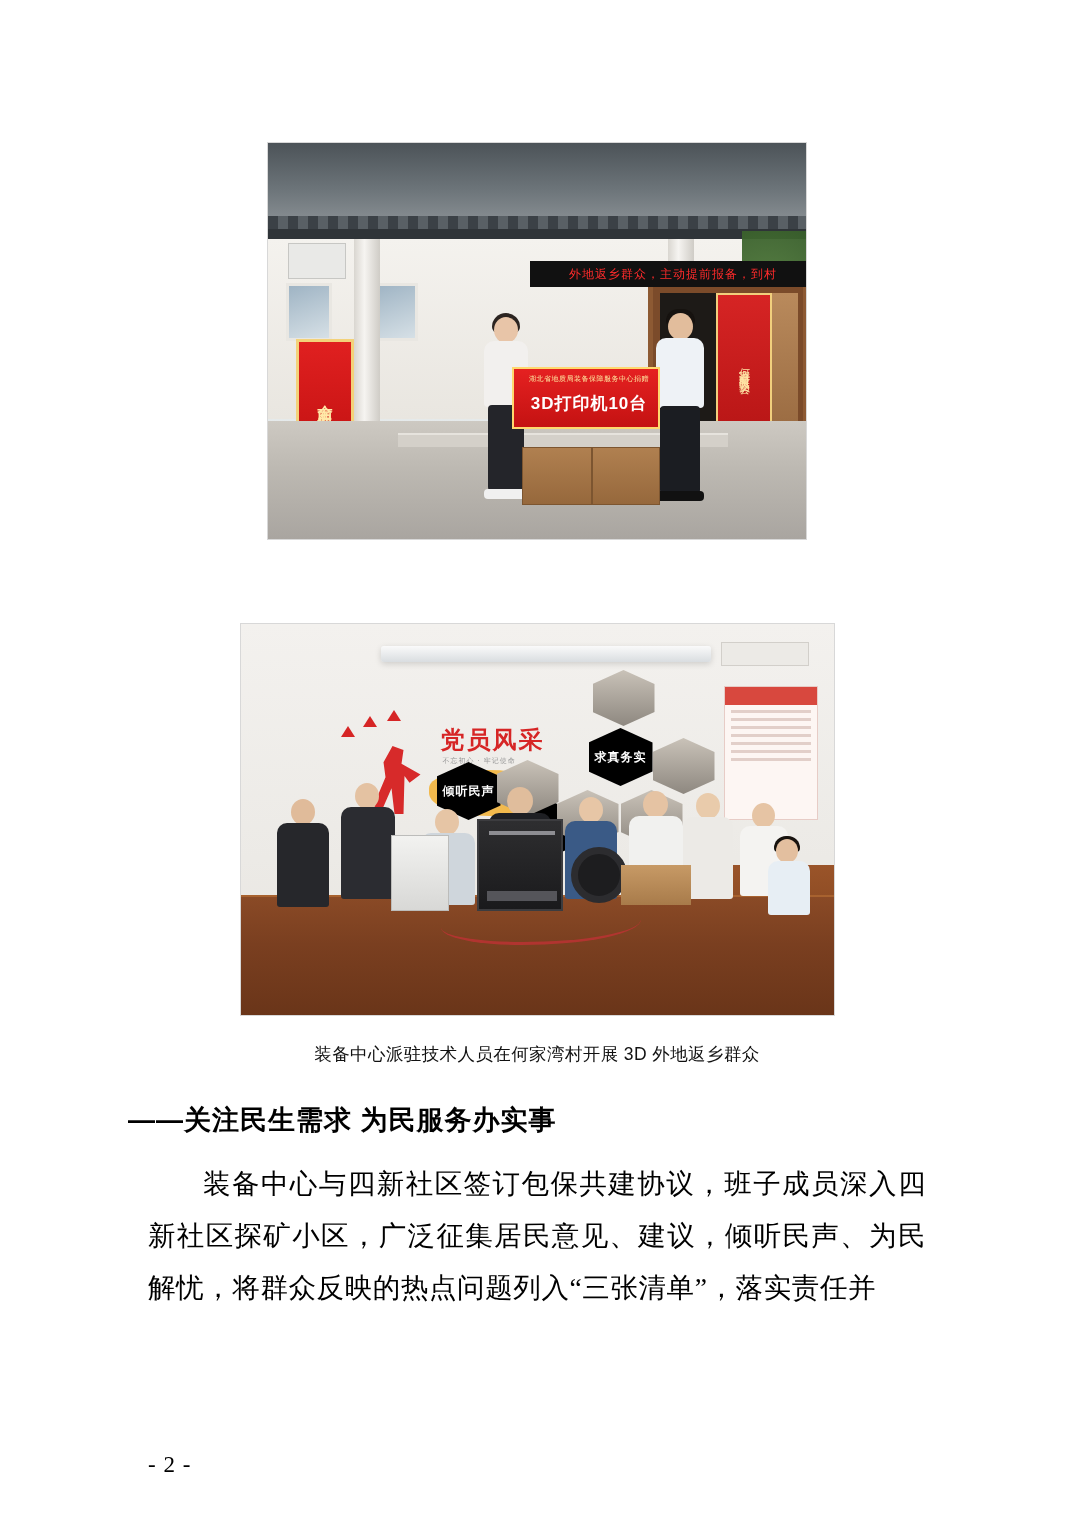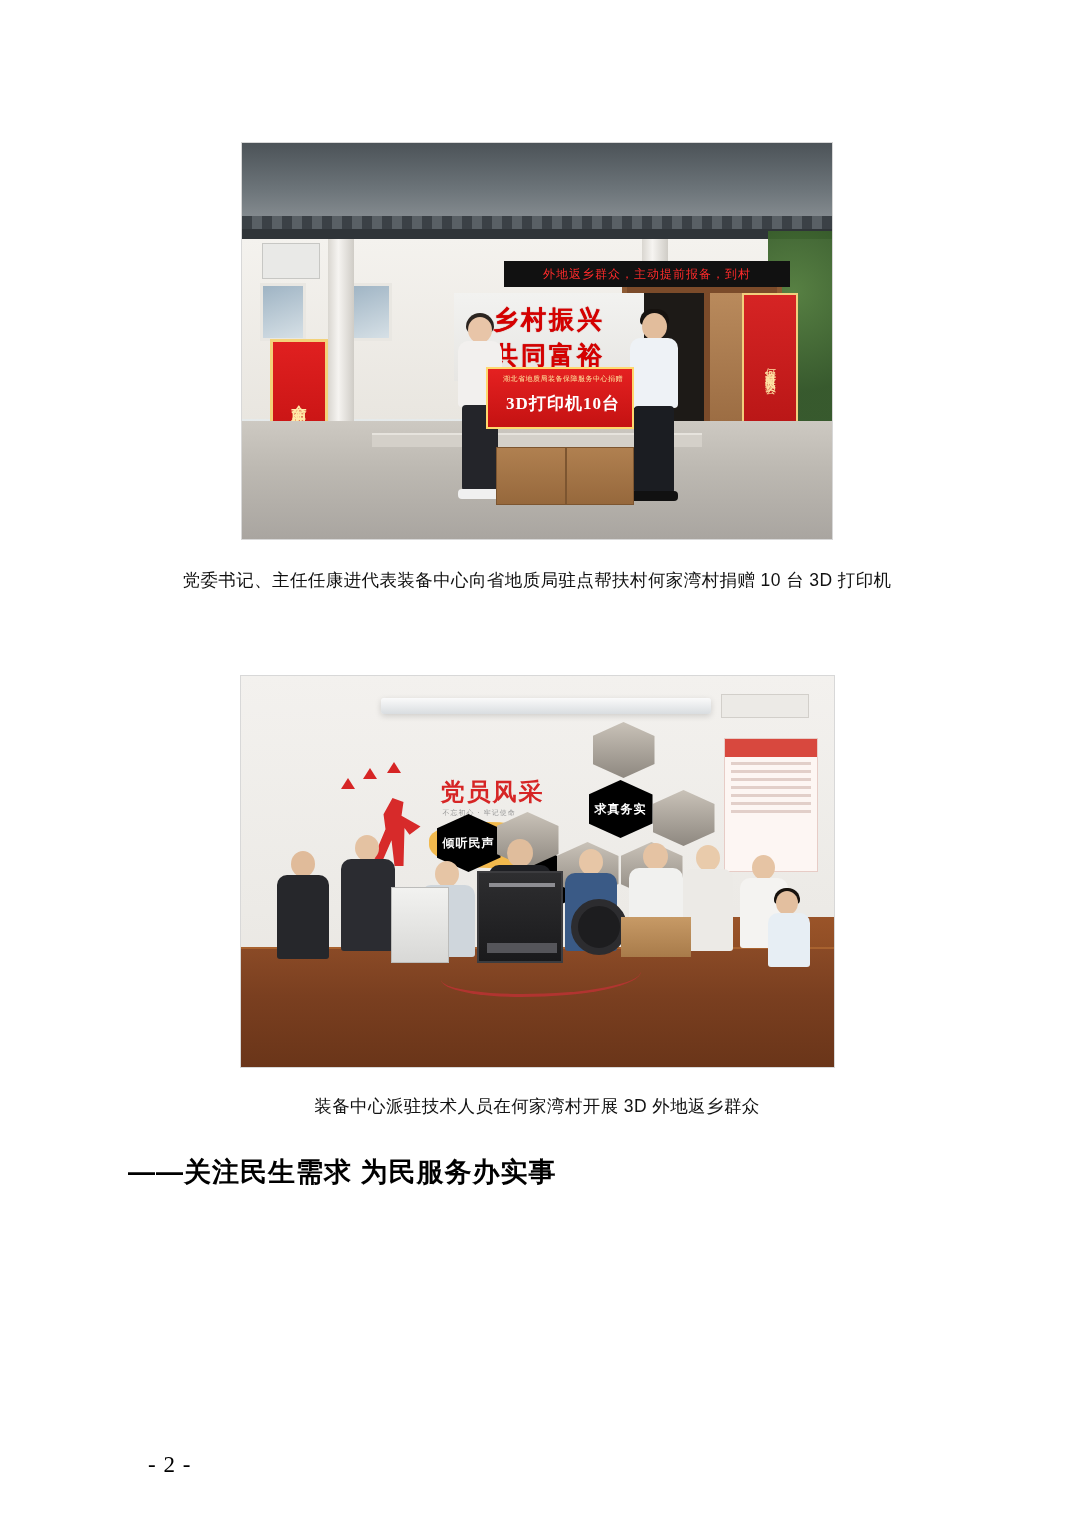--- a/index.html
+++ b/index.html
@@ -32,21 +32,21 @@
   .fig2-wrap { padding-top: 83px; }
 
   .photo {
     position: relative;
     overflow: hidden;
     margin: 0 auto;
     border: 1px solid #d8d8d8;
     box-sizing: border-box;
   }
   .photo-1 {
-    width: 592px;
+    width: 540px;
     height: 398px;
   }
   .photo-2 {
     width: 595px;
     height: 393px;
   }
 
   .caption {
     text-align: center;
     font-family: "Liberation Sans", "DejaVu Sans", sans-serif;
@@ -203,21 +203,21 @@
   .p1-person-r .torso { position:absolute; left:10px; top:25px; width:48px; height:70px; background:#eef2f6; border-radius:10px 10px 4px 4px; }
   .p1-person-r .legs { position:absolute; left:14px; top:93px; width:40px; height:88px; background:#1b1d22; border-radius:4px; }
   .p1-person-r .shoes { position:absolute; left:10px; top:178px; width:48px; height:10px; background:#111; border-radius:4px; }
 
   .p1-redboard {
     position: absolute; left: 244px; top: 224px; width: 148px; height: 62px;
     background: linear-gradient(180deg,#e52121,#c41212);
     border: 2px solid #ffd86e;
     box-sizing: border-box;
     color: #fff;
-    font-family: Liberation Serif, serif;
+    font-family: Liberation Sans, sans-serif;
     text-align: center;
     padding-top: 5px;
     padding-left: 6px;
   }
   .p1-redboard .small { font-size: 7px; color:#ffe9a0; letter-spacing:0.5px; display:block; }
   .p1-redboard .big { font-size: 17px; font-weight: bold; color:#fff; display:block; margin-top:8px; letter-spacing:1px; }
   .p1-boxes {
     position: absolute; left: 254px; bottom: 34px; width: 136px; height: 56px;
     background: linear-gradient(180deg,#b08050,#96683c);
     border: 1px solid #7c5530;
@@ -360,24 +360,20 @@
       <div class="p1-ac"></div>
       <div class="p1-win w1"></div>
       <div class="p1-win w2"></div>
       <div class="p1-col c1"></div>
       <div class="p1-col c2"></div>
       <div class="p1-tree"></div>
       <div class="p1-door-frame"></div>
       <div class="p1-door-dark"></div>
       <div class="p1-door-panel"></div>
       <div class="p1-led">外地返乡群众，主动提前报备，到村</div>
-      <div class="p1-banner">
-        <span>乡村振兴</span>
-        <span>共同富裕</span>
-      </div>
       <div class="p1-left-sign">全面促振兴</div>
       <div class="p1-right-sign">何家湾村村民委员会</div>
       <div class="p1-ground"></div>
       <div class="p1-step"></div>
       <div class="p1-person-l">
         <div class="hair"></div>
           <div class="head"></div>
           <div class="torso"></div>
           <div class="legs"></div>
           <div class="shoes"></div>
@@ -388,21 +384,20 @@
           <div class="torso"></div>
           <div class="legs"></div>
           <div class="shoes"></div>
       </div>
       <div class="p1-boxes"></div>
       <div class="p1-redboard">
         <span class="small">湖北省地质局装备保障服务中心捐赠</span>
         <span class="big">3D打印机10台</span>
       </div>
     </div>
-    <div class="caption">党委书记、主任任康进代表装备中心向省地质局驻点帮扶村何家湾村捐赠 10 台 3D 打印机</div>
   </div>
 
   <div class="fig2-wrap figure">
     <div class="photo photo-2">
       <div class="p2-wall"></div>
       <div class="p2-light"></div>
       <div class="p2-ac"></div>
 
       <div class="p2-art">
         <div class="star s1"></div>
@@ -480,15 +475,16 @@
       <div class="p2-printer2"></div>
       <div class="p2-printer"></div>
       <div class="p2-spool"></div>
       <div class="p2-box"></div>
       <div class="p2-cables"></div>
     </div>
     <div class="caption caption-2">装备中心派驻技术人员在何家湾村开展 3D 外地返乡群众</div>
   </div>
 
   <h2 class="section-head">——关注民生需求  为民服务办实事</h2>
+  <p class="body-text">装备中心与四新社区签订包保共建协议，班子成员深入四新社区探矿小区，广泛征集居民意见、建议，倾听民声、为民解忧，将群众反映的热点问题列入“三张清单”，落实责任并</p>
 
   <div class="page-number">- 2 -</div>
 </div>
 
 </body></html>

